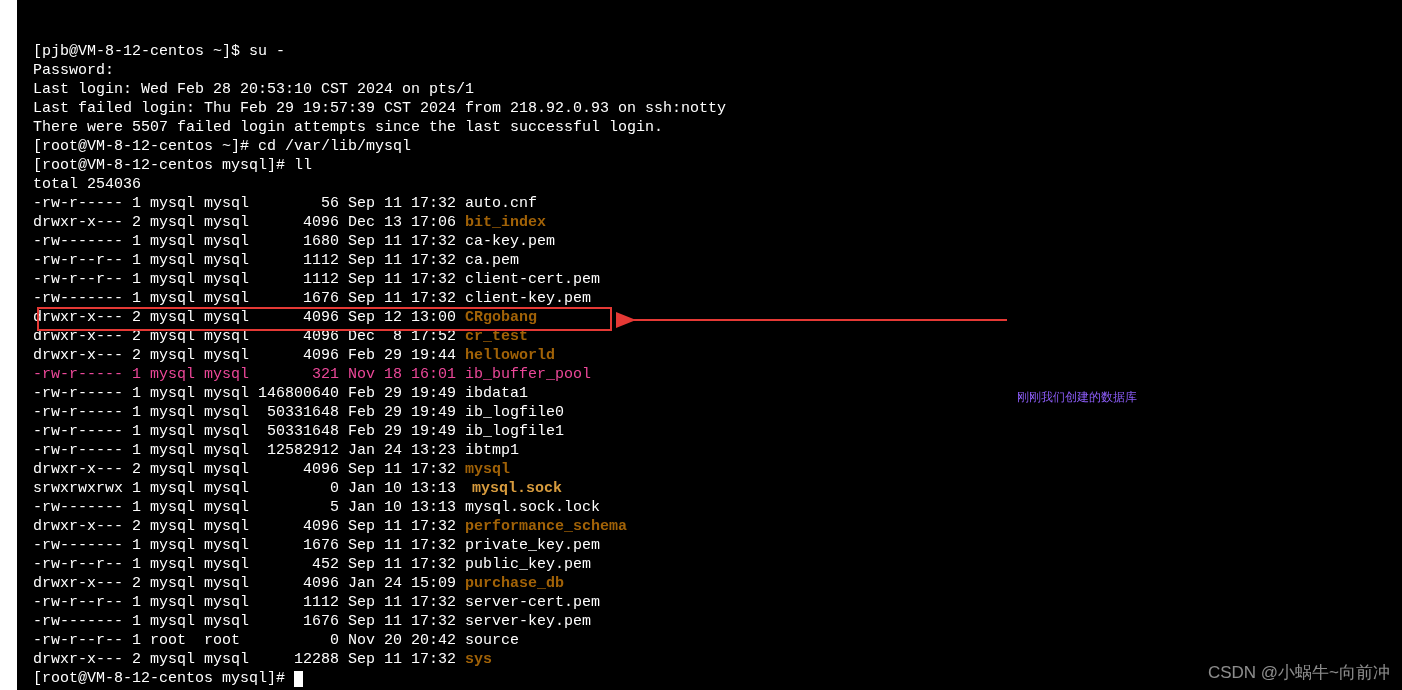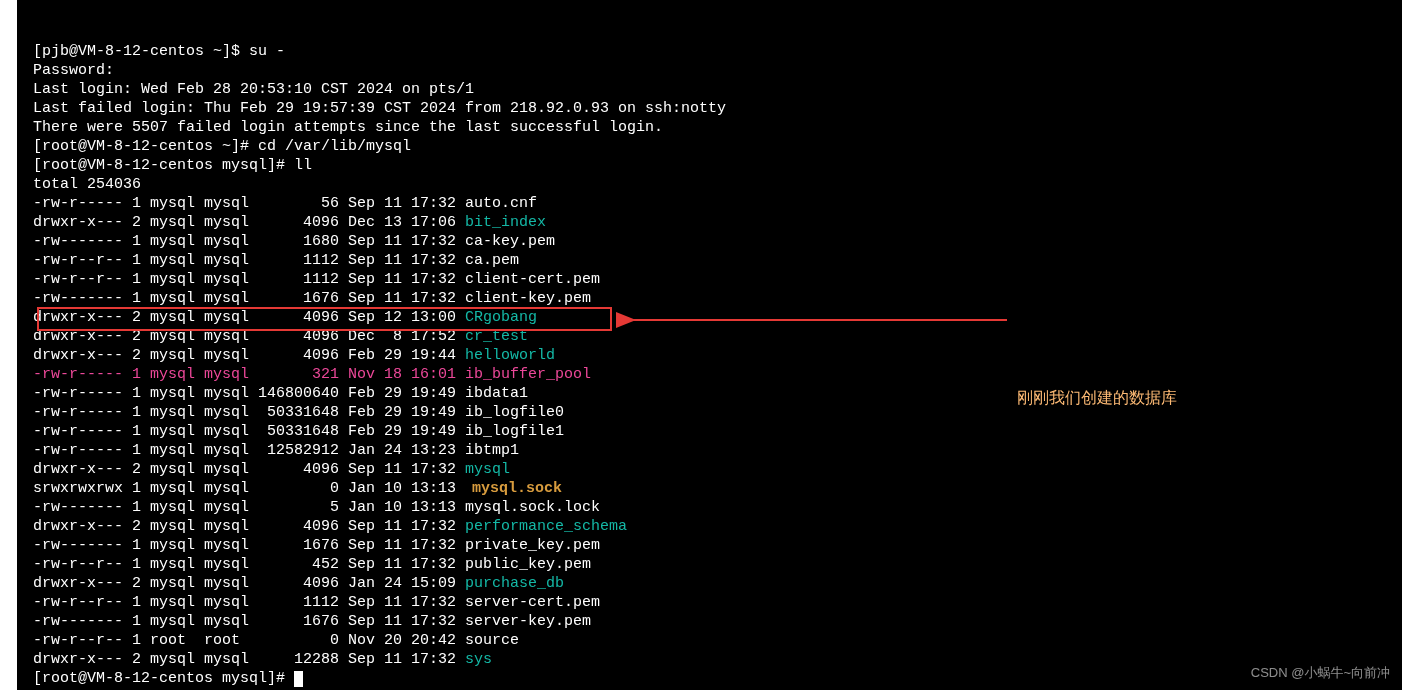--- a/index.html
+++ b/index.html
@@ -17,21 +17,21 @@
       color: #ffffff;
       padding: 4px 16px;
       width: 1385px;
       height: 690px;
       margin-left: 17px;
       line-height: 19px;
       position: relative;
       white-space: pre;
     }
     .line { display: block; }
-    .dir { color: #14b8a6; font-weight: normal; }
+    .dir { color: #a16207; font-weight: bold; }
     .sock { color: #d89c3e; font-weight: bold; margin-left: 7px; }
     .highlight-box {
       position: absolute;
       border: 2px solid #e53935;
       left: 20px;
       top: 307px;
       width: 575px;
       height: 24px;
       pointer-events: none;
     }
@@ -40,32 +40,32 @@
       left: 595px;
       top: 310px;
       width: 400px;
       height: 20px;
       pointer-events: none;
     }
     .annotation {
       position: absolute;
       left: 1000px;
       top: 388px;
-      color: #fdba74;
+      color: #8b5cf6;
       font-family: "Microsoft YaHei", sans-serif;
-      font-size: 16px;
+      font-size: 12px;
       white-space: nowrap;
     }
     .watermark {
       position: absolute;
       right: 12px;
       bottom: 8px;
       color: rgba(255,255,255,0.55);
       font-family: "Microsoft YaHei", sans-serif;
-      font-size: 13px;
+      font-size: 17px;
     }
     .cursor {
       display: inline-block;
       width: 9px;
       height: 16px;
       background: #ffffff;
       vertical-align: text-bottom;
     }
     .dim { color: #ec4899; }
     .left-strip {

